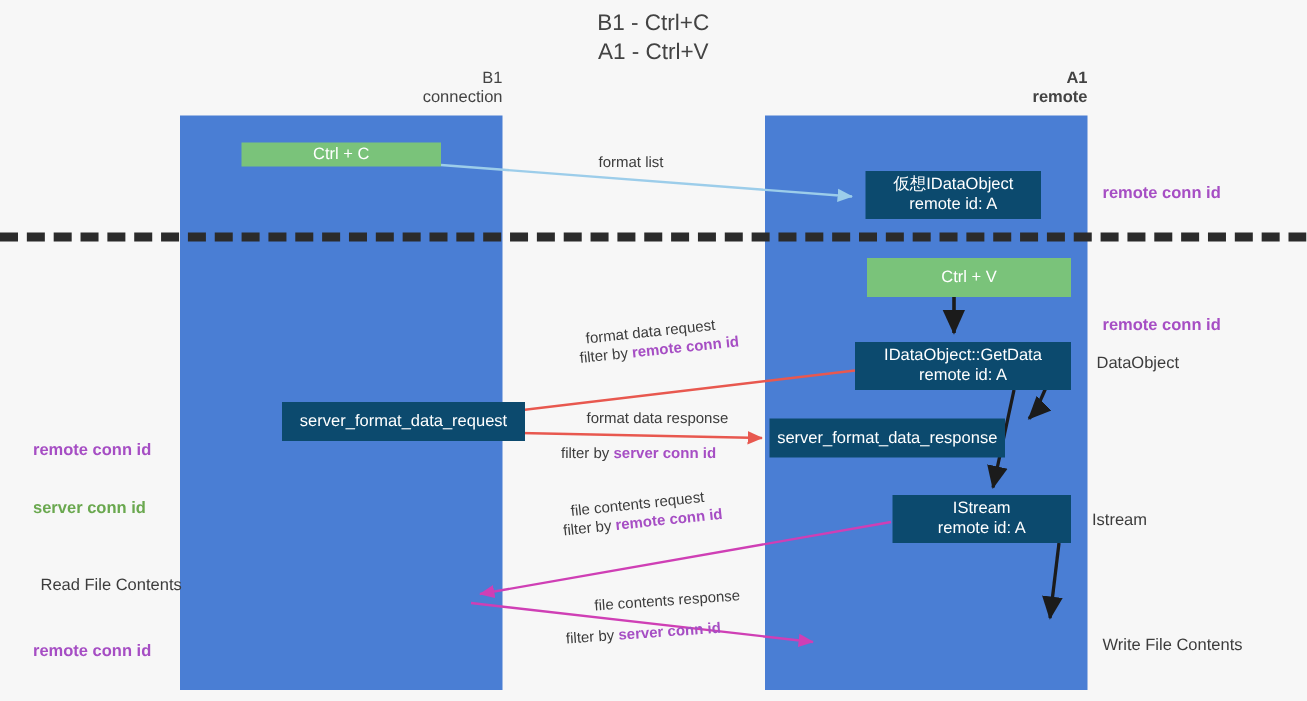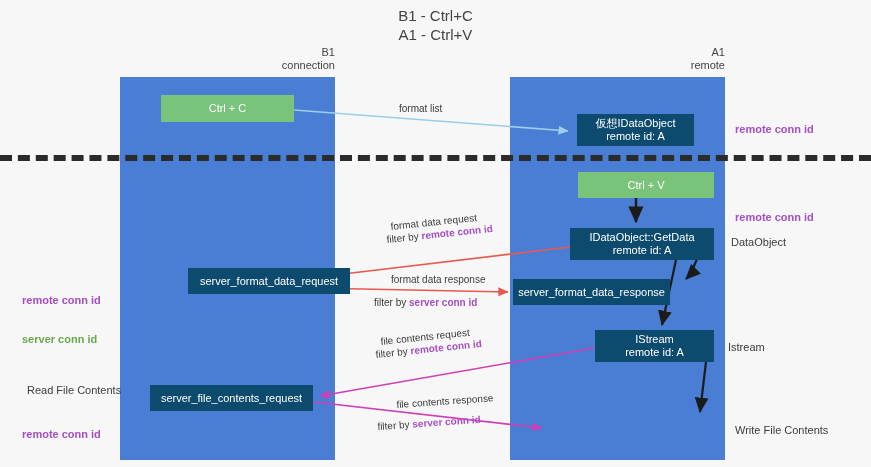--- a/index.html
+++ b/index.html
@@ -20,21 +20,21 @@
     font-size:15px;line-height:19px;color:#434343;
     white-space:pre;
   }
 
   
   .col-head{
     font-size:11px;line-height:13px;text-align:right;color:#434343;
     white-space:pre;
   }
   #head-b1{left:120px;top:46px;width:215px;}
-  #head-a1{left:510px;top:46px;width:215px;}
+  #head-a1{left:510px;top:46px;width:215px;font-weight:bold;}
 
   
   .lane{background:#4a7ed4;}
   #lane-b1{left:120px;top:77px;width:215px;height:383px;}
   #lane-a1{left:510px;top:77px;width:215px;height:383px;}
 
   
   #divider{
     left:0;top:155px;width:871px;height:0;
     border-top:6px dashed #2b2b2b;
@@ -44,21 +44,21 @@
   .node{
     box-sizing:border-box;
     display:flex;flex-direction:column;
     align-items:center;justify-content:center;
     color:#ffffff;font-size:11px;line-height:13px;
     text-align:center;white-space:pre;
   }
   .green{background:#7ac37a;}
   .orange{background:#0c4a6e;}
 
-  #n-ctrlc{left:161px;top:95px;width:133px;height:27px;}
+  #n-ctrlc{left:161px;top:95px;width:133px;height:16px;}
   #n-dataobject{left:577px;top:114px;width:117px;height:32px;}
   #n-ctrlv{left:578px;top:172px;width:136px;height:26px;}
   #n-getdata{left:570px;top:228px;width:144px;height:32px;}
   #n-sfdreq{left:151px;top:268px;width:162px;height:26px;margin-left:37px;}
   #n-sfdres{left:513px;top:279px;width:157px;height:26px;}
   #n-istream{left:595px;top:330px;width:119px;height:32px;}
   #n-sfcreq{left:150px;top:385px;width:163px;height:26px;}
   #n-sfcres{left:547px;top:417px;width:160px;height:26px;}
 
   
@@ -158,21 +158,20 @@
   <div class="abs node green" id="n-ctrlc">Ctrl + C</div>
   <div class="abs node orange" id="n-dataobject">仮想IDataObject
 remote id: A</div>
   <div class="abs node green" id="n-ctrlv">Ctrl + V</div>
   <div class="abs node orange" id="n-getdata">IDataObject::GetData
 remote id: A</div>
   <div class="abs node orange" id="n-sfdreq">server_format_data_request</div>
   <div class="abs node orange" id="n-sfdres">server_format_data_response</div>
   <div class="abs node orange" id="n-istream">IStream
 remote id: A</div>
-  <div class="abs node orange" id="n-sfcreq">server_file_contents_request</div>
 
   <div class="abs side purple" id="s-remote1">remote conn id</div>
   <div class="abs side purple" id="s-remote2">remote conn id</div>
   <div class="abs side plain" id="s-dataobject">DataObject</div>
   <div class="abs side plain" id="s-istream">Istream</div>
   <div class="abs side plain" id="s-write">Write File Contents</div>
 
   <div class="abs side" id="l-left-conn">
     <div class="purple">remote conn id</div>
     <div class="greentxt">server conn id</div>

